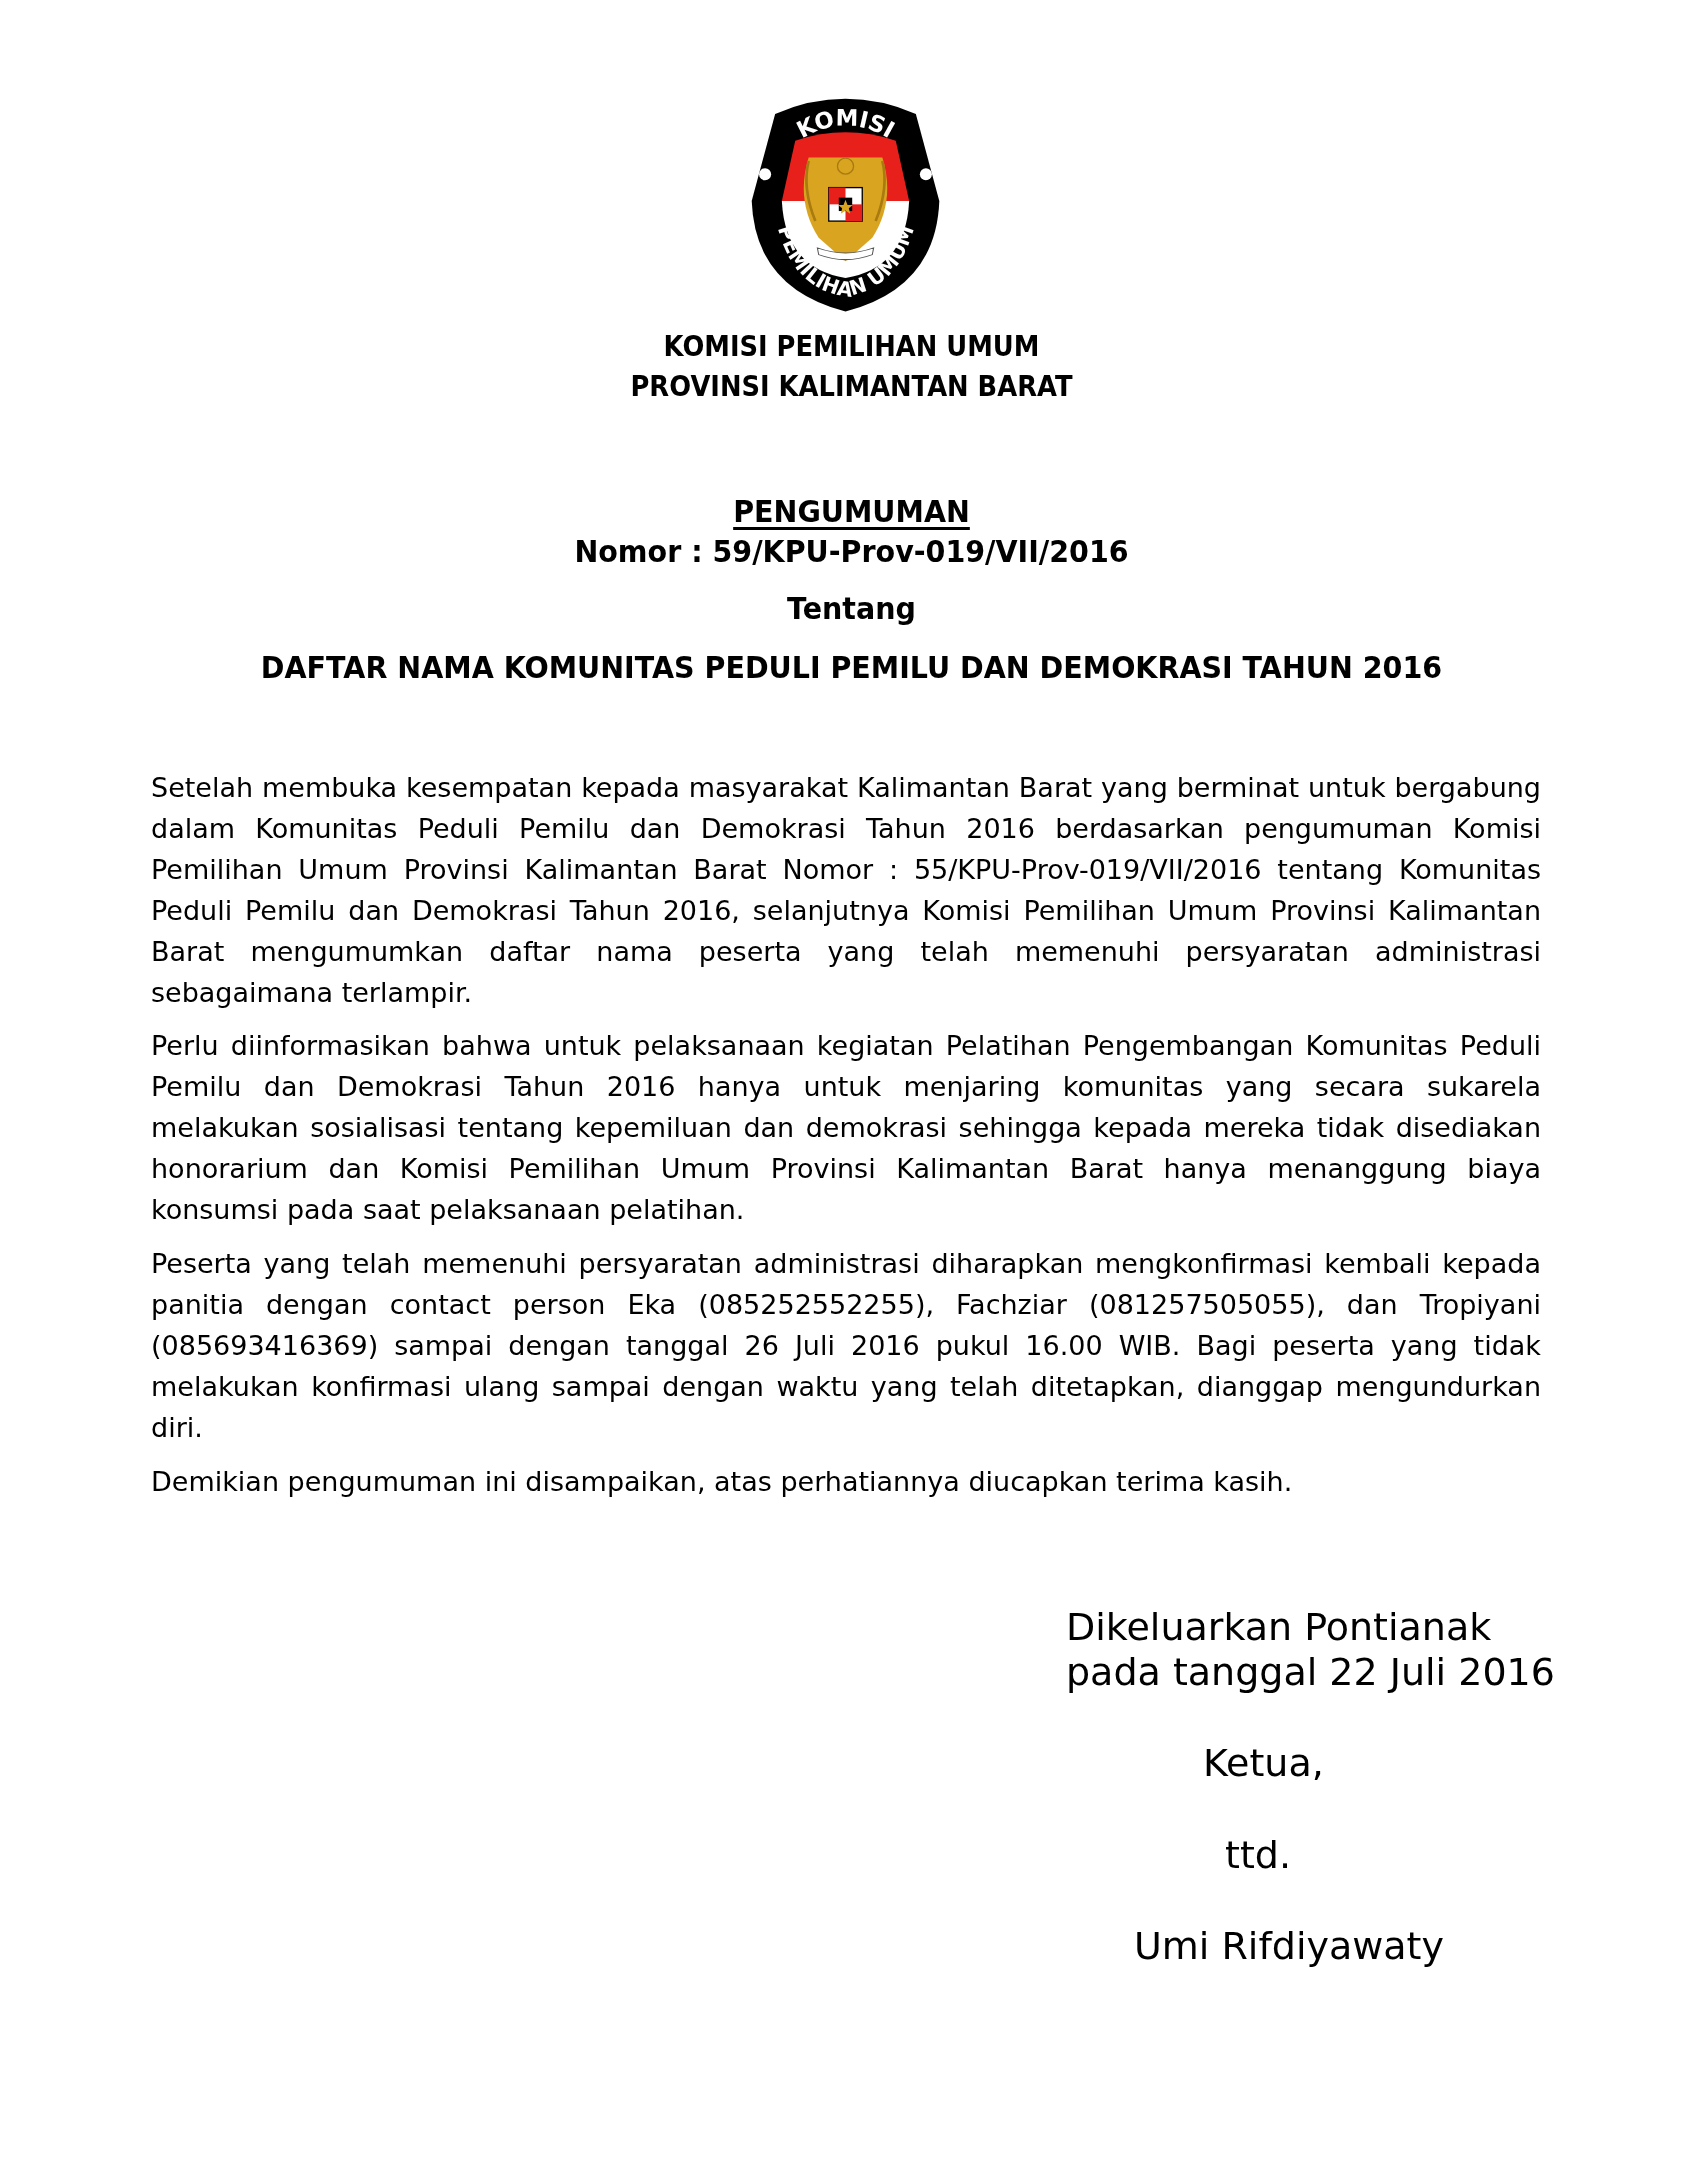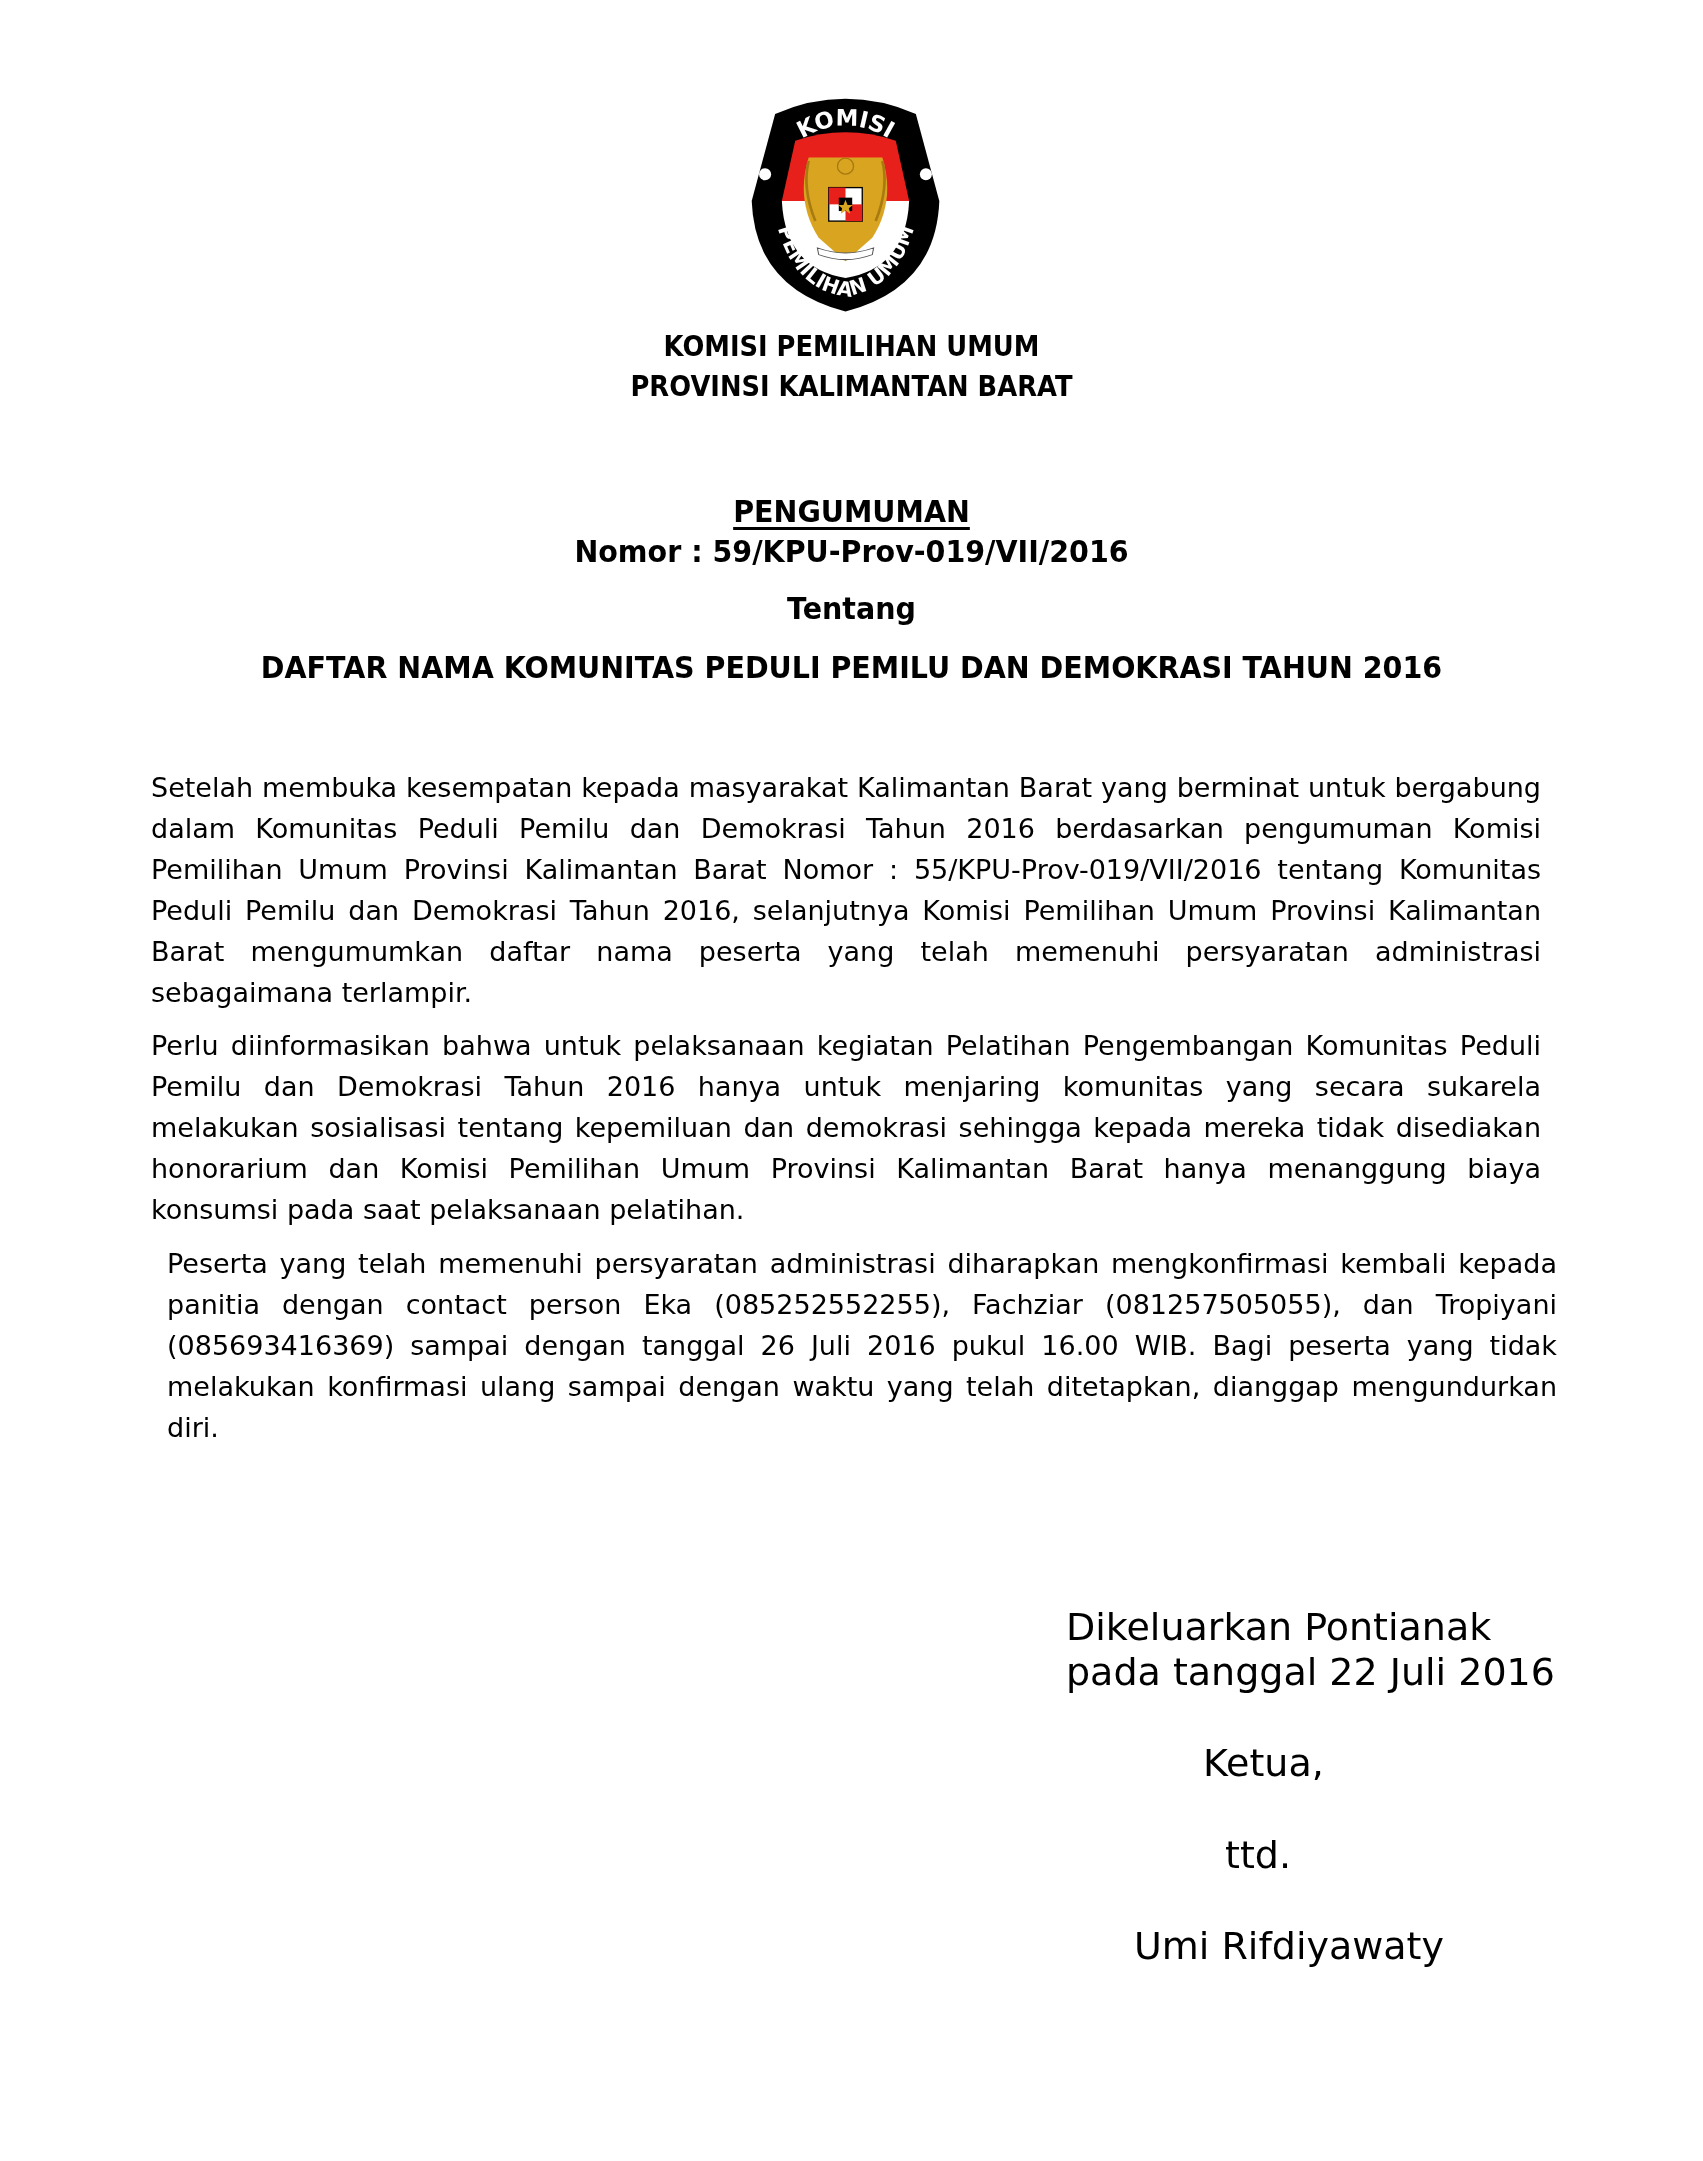--- a/index.html
+++ b/index.html
@@ -20,21 +20,21 @@
   .t-peng span { text-decoration: underline; text-decoration-thickness: 3.4px; text-underline-offset: 5.4px; }
   .t-nomor { top: 533px; }
   .t-tentang { top: 590px; }
   .t-daftar { top: 649px; }
 
   .body { position: absolute; left: 151px; width: 1390px; font-size: 27px; line-height: 41px;
           text-align: justify; }
   .body p { margin: 0; }
   .p1 { top: 767px; }
   .p2 { top: 1025px; }
-  .p3 { top: 1243px; margin-left: 16px; }
+  .p3 { top: 1243px; }
   .p4 { top: 1461px; text-align: left; }
 
   .sig { position: absolute; font-size: 38px; }
   .sig1 { left: 1066px; top: 1605px; }
   .sig2 { left: 1066px; top: 1650px; }
   .sig3 { left: 1203px; top: 1741px; }
   .sig4 { left: 1225px; top: 1833px; }
   .sig5 { left: 1134px; top: 1924px; }
 </style>
 </head>
@@ -82,20 +82,23 @@
 
   <div class="body p1">
       <p>Setelah membuka kesempatan kepada masyarakat Kalimantan Barat yang berminat untuk bergabung dalam Komunitas Peduli Pemilu dan Demokrasi Tahun 2016 berdasarkan pengumuman Komisi Pemilihan Umum Provinsi Kalimantan Barat Nomor : 55/KPU-Prov-019/VII/2016 tentang Komunitas Peduli Pemilu dan Demokrasi Tahun 2016, selanjutnya Komisi Pemilihan Umum Provinsi Kalimantan Barat mengumumkan daftar nama peserta yang telah memenuhi persyaratan administrasi sebagaimana terlampir.</p>
     </div>
   <div class="body p2">
       <p>Perlu diinformasikan bahwa untuk pelaksanaan kegiatan Pelatihan Pengembangan Komunitas Peduli Pemilu dan Demokrasi Tahun 2016 hanya untuk menjaring komunitas yang secara sukarela melakukan sosialisasi tentang kepemiluan dan demokrasi sehingga kepada mereka tidak disediakan honorarium dan Komisi Pemilihan Umum Provinsi Kalimantan Barat hanya menanggung biaya konsumsi pada saat pelaksanaan pelatihan.</p>
     </div>
   <div class="body p3">
       <p>Peserta yang telah memenuhi persyaratan administrasi diharapkan mengkonfirmasi kembali kepada panitia dengan contact person Eka (085252552255), Fachziar (081257505055), dan Tropiyani (085693416369) sampai dengan tanggal 26 Juli 2016 pukul 16.00 WIB. Bagi peserta yang tidak melakukan konfirmasi ulang sampai dengan waktu yang telah ditetapkan, dianggap mengundurkan diri.</p>
     </div>
+  <div class="body p4">
+      <p>Demikian pengumuman ini disampaikan, atas perhatiannya diucapkan terima kasih.</p>
+    </div>
 
   <div class="sig sig1">Dikeluarkan Pontianak</div>
   <div class="sig sig2">pada tanggal 22 Juli 2016</div>
   <div class="sig sig3">Ketua,</div>
   <div class="sig sig4">ttd.</div>
   <div class="sig sig5">Umi Rifdiyawaty</div>
 </div>
 
 
 </body></html>

